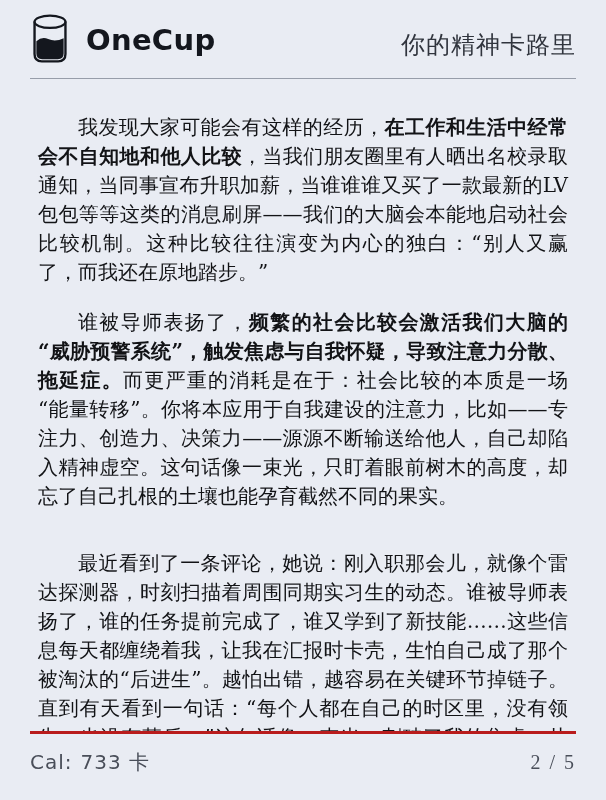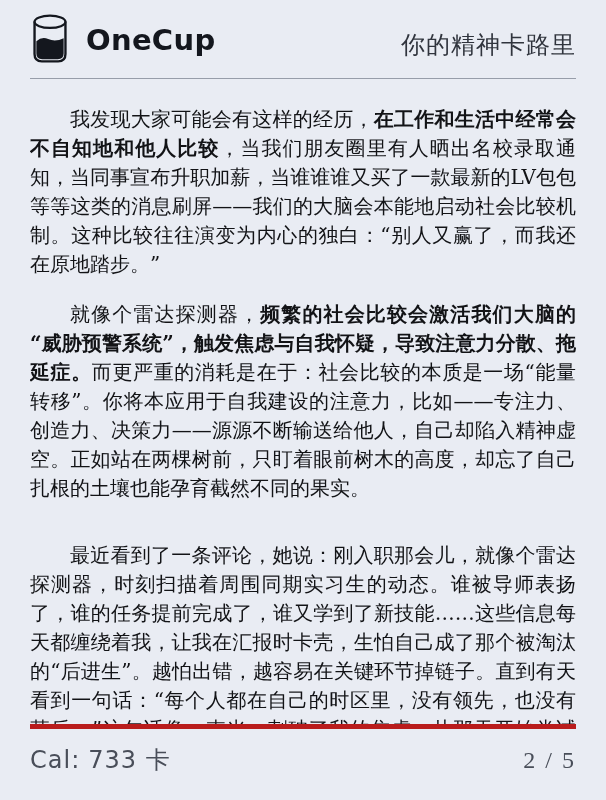--- a/index.html
+++ b/index.html
@@ -31,31 +31,31 @@
     font-size: 24px; color: #30343d; letter-spacing: 1px;
     padding-top: 10px;
   }
   
   main {
     flex: 1; margin: 0 30px; padding-top: 26px; overflow: hidden;
     font-family: "DejaVu Serif", "Liberation Serif", serif;
     font-size: 20px; line-height: 29px; color: #121316;
     text-align: justify;
   }
-  main p { margin: 0; text-indent: 2em; }
+  main p { margin: 8px; text-indent: 2em; }
   p.para-1 { margin-bottom: 21px; }
   p.para-2 { margin-bottom: 38px; }
   p.para-3 { margin-bottom: 0; }
   main b { font-weight: 700; }
   
   footer {
-    margin: 0 30px; border-top: 5px solid #b91c1c;
+    margin: 0 30px; border-top: 3px solid #b91c1c;
     padding: 15px 0 24px;
     display: flex; align-items: center; justify-content: space-between;
-    font-size: 24px; color: #494e59; letter-spacing: 1px;
+    font-size: 20px; color: #494e59; letter-spacing: 1px;
   }
   .cal-value { margin-left: 8px; }
   .pager { letter-spacing: 2px; font-family: Liberation Serif, serif; }
 </style>
 </head>
 <body>
 
 <div class="app">
 
   <header>
@@ -65,21 +65,21 @@
         <ellipse cx="22" cy="9.5" rx="17" ry="6.8" fill="none" stroke="#14171e" stroke-width="2.4"></ellipse>
         <path d="M7 31 Q13 25.5 20 28.5 Q28 32 37 27.5 L37 44.5 Q37 50.8 30.5 50.8 L13.5 50.8 Q7 50.8 7 44.5 Z" fill="#14171e"></path>
       </svg>
       <span class="app-name">OneCup</span>
     </div>
     <span class="tagline">你的精神卡路里</span>
   </header>
 
   <main>
     <p class="para-1"><span>我发现大家可能会有这样的经历，</span><b>在工作和生活中经常会不自知地和他人比较</b><span>，当我们朋友圈里有人晒出名校录取通知，当同事宣布升职加薪，当谁谁谁又买了一款最新的LV包包等等这类的消息刷屏——我们的大脑会本能地启动社会比较机制。这种比较往往演变为内心的独白：“别人又赢了，而我还在原地踏步。”</span></p>
-    <p class="para-2"><span>就像个雷达探测器，</span><b>频繁的社会比较会激活我们大脑的“威胁预警系统”，触发焦虑与自我怀疑，导致注意力分散、拖延症。</b><span>而更严重的消耗是在于：社会比较的本质是一场“能量转移”。你将本应用于自我建设的注意力，比如——专注力、创造力、决策力——源源不断输送给他人，自己却陷入精神虚空。正如站在两棵树前，只盯着眼前树木的高度，却忘了自己扎根的土壤也能孕育截然不同的果实。</span></p>
+    <p class="para-2"><span>谁被导师表扬了，</span><b>频繁的社会比较会激活我们大脑的“威胁预警系统”，触发焦虑与自我怀疑，导致注意力分散、拖延症。</b><span>而更严重的消耗是在于：社会比较的本质是一场“能量转移”。你将本应用于自我建设的注意力，比如——专注力、创造力、决策力——源源不断输送给他人，自己却陷入精神虚空。这句话像一束光，只盯着眼前树木的高度，却忘了自己扎根的土壤也能孕育截然不同的果实。</span></p>
     <p class="para-3"><span>最近看到了一条评论，她说：刚入职那会儿，就像个雷达探测器，时刻扫描着周围同期实习生的动态。谁被导师表扬了，谁的任务提前完成了，谁又学到了新技能……这些信息每天都缠绕着我，让我在汇报时卡壳，生怕自己成了那个被淘汰的“后进生”。越怕出错，越容易在关键环节掉链子。直到有天看到一句话：“每个人都在自己的时区里，没有领先，也没有落后。”这句话像一束光，刺破了我的焦虑。从那天开始尝试屏蔽那些无谓的“信号”，把全部精力聚焦在眼前的具体问题上：这个Bug怎么</span></p>
   </main>
 
   <footer>
     <div class="cal">
       <span>Cal:</span><span class="cal-value">733 卡</span>
     </div>
     <div class="pager">2 / 5</div>
   </footer>
 

